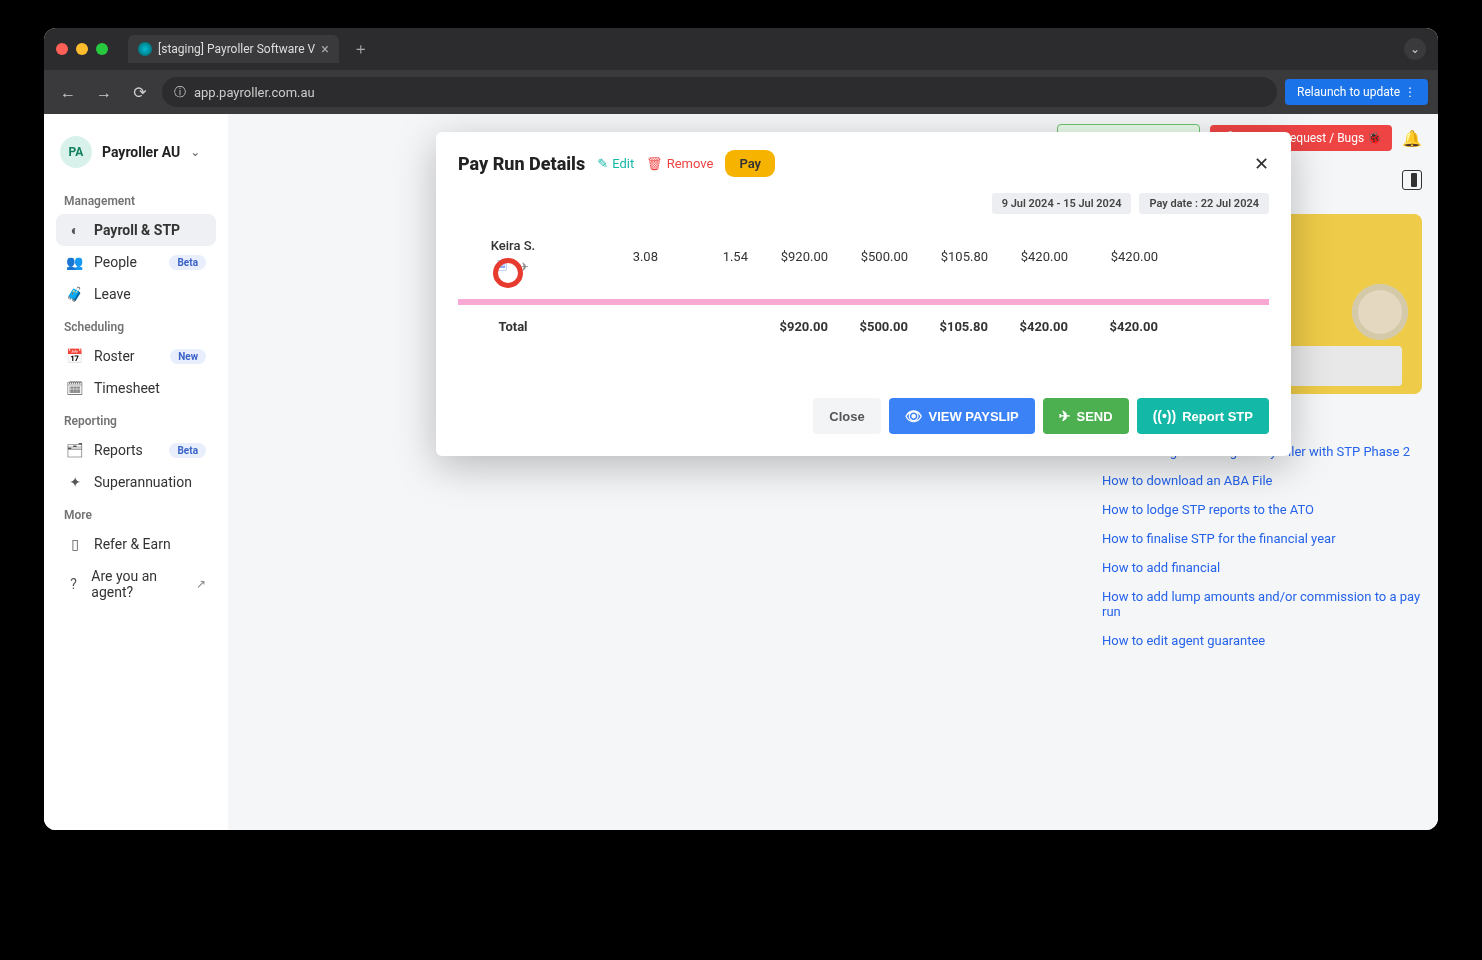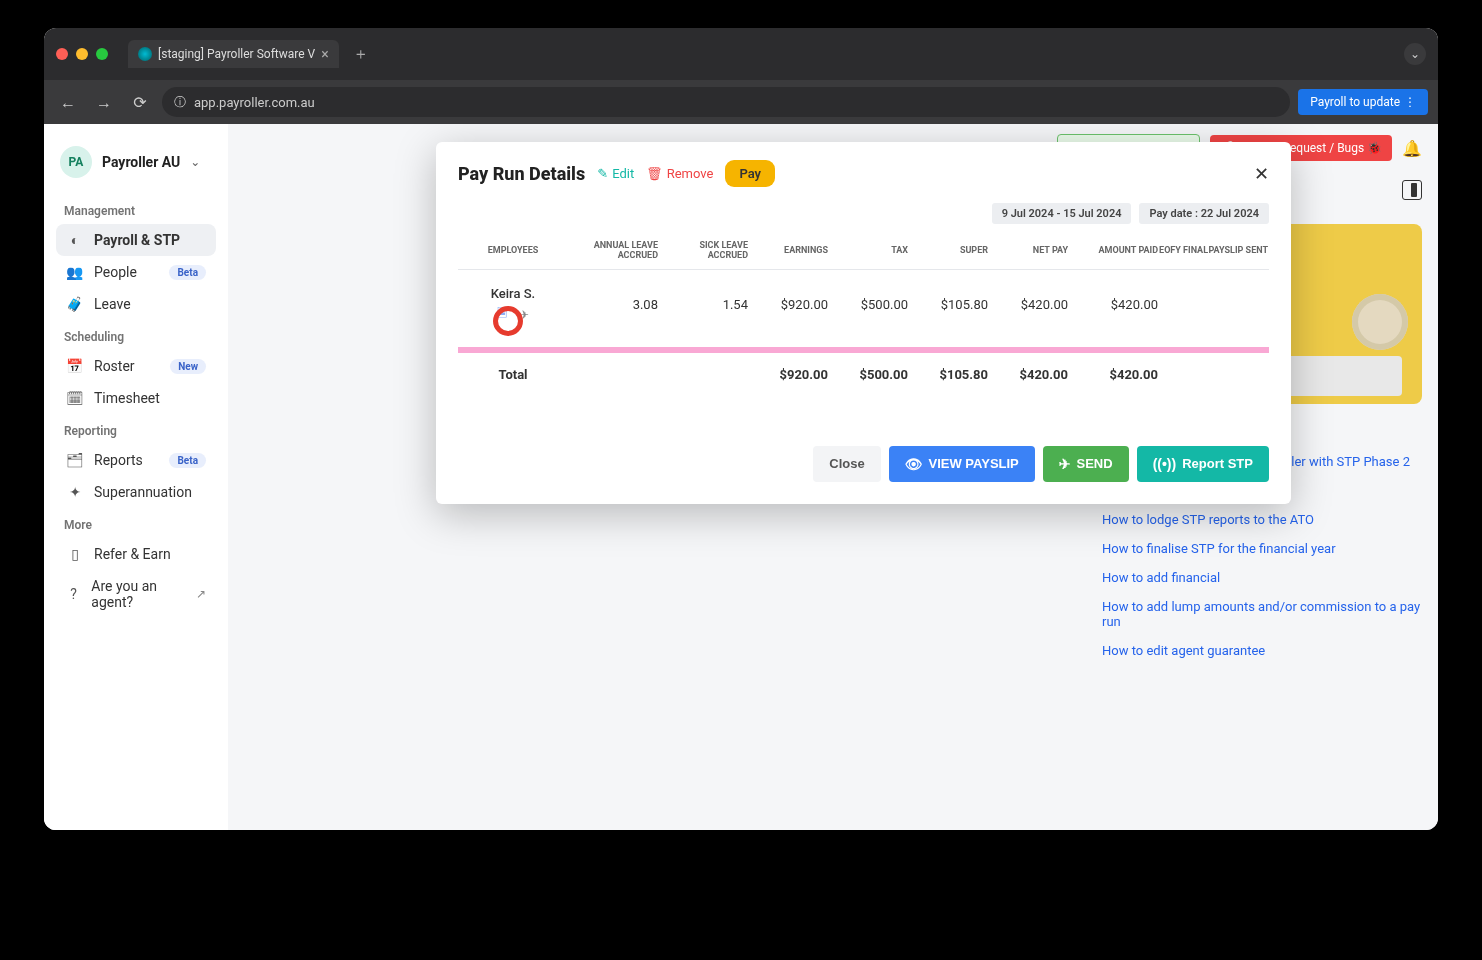--- a/index.html
+++ b/index.html
@@ -1,20 +1,20 @@
 <!DOCTYPE html>
 <html><head>
 <meta charset="utf-8">
 <style>
 * { box-sizing: border-box; margin: 0; padding: 0; }
 body { font-family: -apple-system, BlinkMacSystemFont, "Segoe UI", Roboto, sans-serif; background: #000; width: 1482px; height: 960px; overflow: hidden; position: relative; }
 
 
 .browser-window { position: absolute; top: 28px; left: 44px; right: 44px; bottom: 130px; background: #fff; border-radius: 12px; overflow: hidden; box-shadow: 0 20px 60px rgba(0,0,0,0.5); display: flex; flex-direction: column; }
-.tab-bar { background: #2c2c2e; height: 52px; display: flex; align-items: center; padding: 0 12px; gap: 8px; }
+.tab-bar { background: #2c2c2e; height: 42px; display: flex; align-items: center; padding: 0 12px; gap: 8px; }
 .traffic-lights { display: flex; gap: 8px; margin-right: 12px; }
 .traffic-light { width: 12px; height: 12px; border-radius: 50%; }
 .tl-red { background: #ff5f56; }
 .tl-yellow { background: #ffbd2e; }
 .tl-green { background: #27c93f; }
 .tab { display: flex; align-items: center; gap: 6px; background: #3a3a3c; color: #ddd; font-size: 12px; padding: 6px 10px; border-radius: 6px 6px 0 0; max-width: 220px; }
 .tab-favicon { width: 14px; height: 14px; border-radius: 50%; background: radial-gradient(circle at center, #00bcd4, #006064); }
 .tab-close { color: #aaa; font-size: 14px; }
 .new-tab { color: #aaa; font-size: 16px; padding: 0 6px; }
 .tab-overflow { margin-left: auto; width: 22px; height: 22px; border-radius: 50%; background: #3a3a3c; color: #ccc; display: flex; align-items: center; justify-content: center; font-size: 12px; }
@@ -123,21 +123,21 @@
   </div>
   <div class="nav-bar">
     <div class="nav-btn">←</div>
     <div class="nav-btn">→</div>
     <div class="nav-btn">⟳</div>
     <div class="url-bar">
       <span class="url-icon">ⓘ</span>
       <span>app.payroller.com.au</span>
     </div>
     <div class="relaunch">
-      <span>Payroll to update</span>
+      <span>Relaunch to update</span>
       <span>⋮</span>
     </div>
   </div>
 
   <div class="app-content">
 
     <div class="sidebar">
       <div class="org-switcher">
         <div class="org-avatar">PA</div>
         <div class="org-name">Payroller AU</div>
@@ -241,32 +241,20 @@
             </div>
             <div class="pay-btn">Pay</div>
             <div class="close-x">✕</div>
           </div>
           <div class="meta-badges">
             <div class="meta-badge">9 Jul 2024 - 15 Jul 2024</div>
             <div class="meta-badge">Pay date : 22 Jul 2024</div>
           </div>
 
           <div class="table">
-            <div class="thead">
-              <div class="th">EMPLOYEES</div>
-              <div class="th">ANNUAL LEAVE ACCRUED</div>
-              <div class="th">SICK LEAVE ACCRUED</div>
-              <div class="th">EARNINGS</div>
-              <div class="th">TAX</div>
-              <div class="th">SUPER</div>
-              <div class="th">NET PAY</div>
-              <div class="th">AMOUNT PAID</div>
-              <div class="th">EOFY FINAL</div>
-              <div class="th">PAYSLIP SENT</div>
-            </div>
             <div class="trow">
               <div class="emp-cell">
                 <div class="emp-name">Keira S.</div>
                 <div class="emp-icons">
                   <span class="doc-ico">🗎</span>
                   <span class="send-ico">✈</span>
                 </div>
                 <div class="circ-highlight"></div>
               </div>
               <div>3.08</div>

